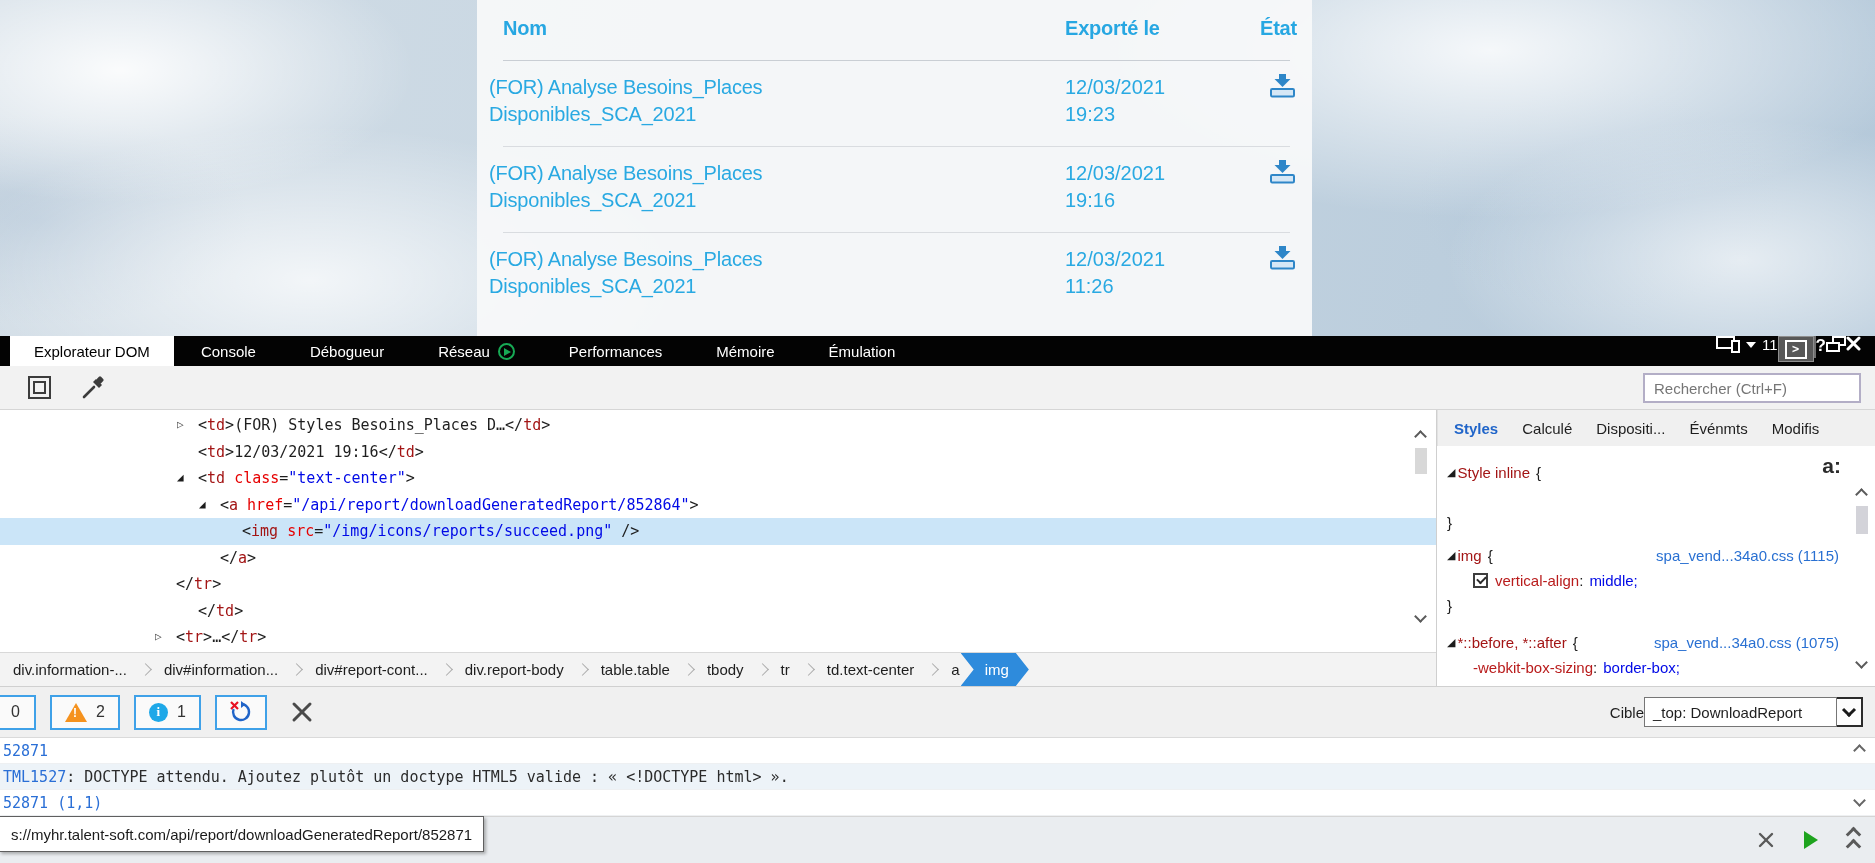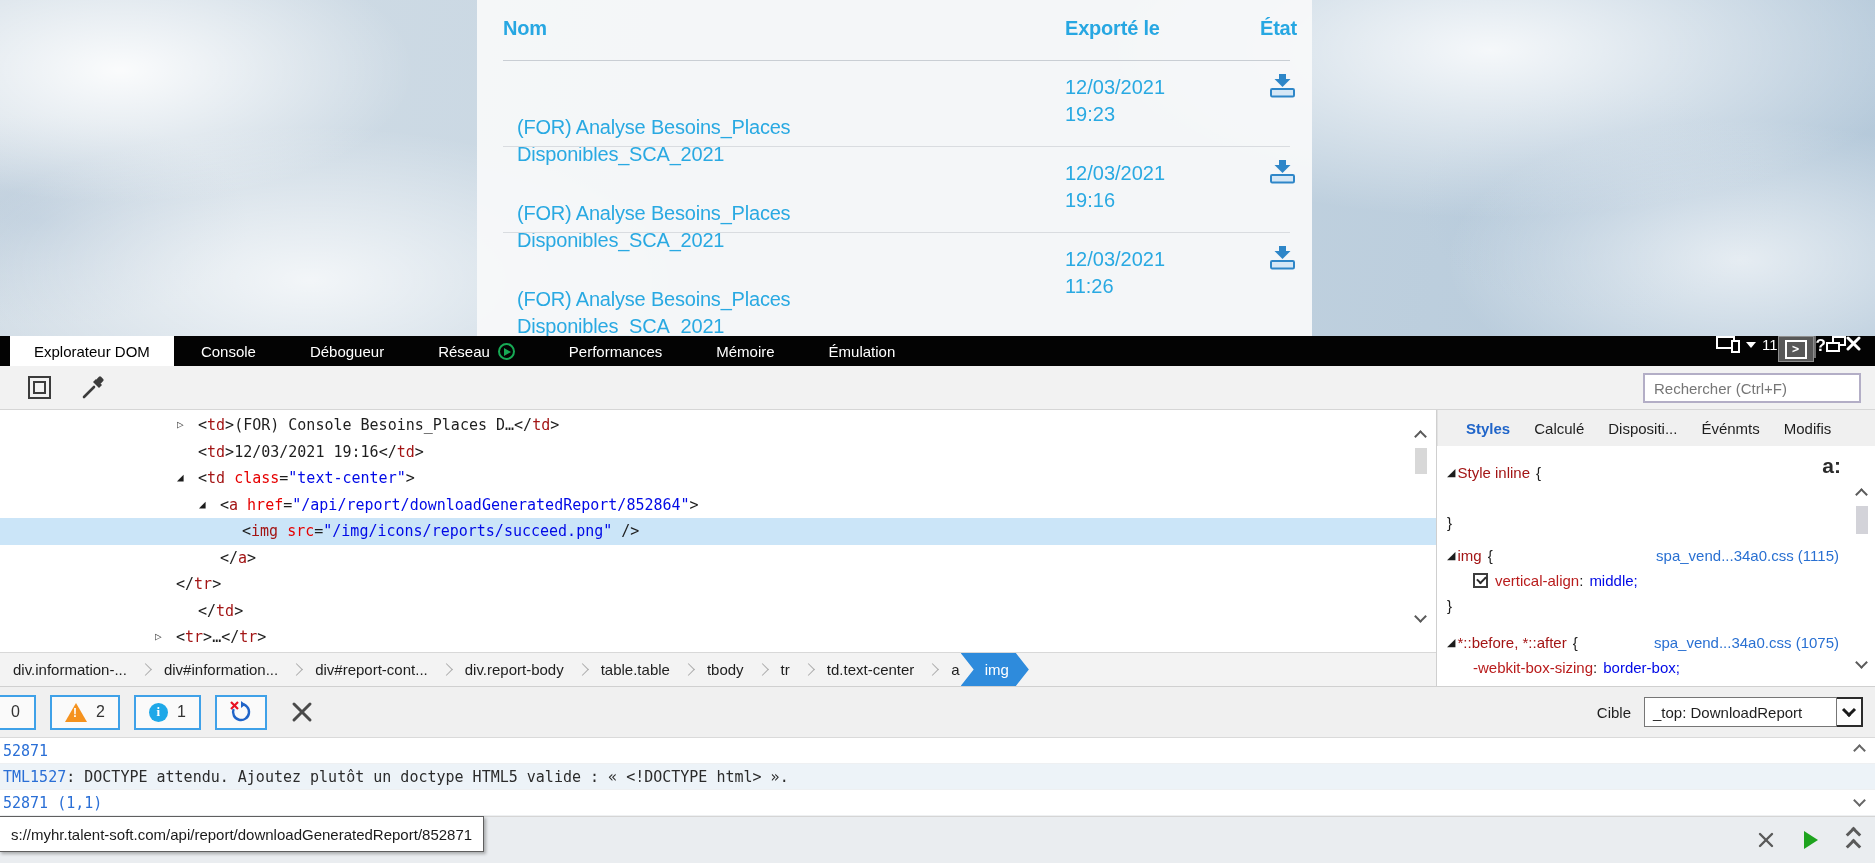--- a/index.html
+++ b/index.html
@@ -19,21 +19,21 @@
   }
   .content-panel { position:absolute; left:477px; top:0; width:835px; height:336px;
     background:rgba(248,249,250,.93); }
   .rt-header { position:absolute; top:0; left:0; right:0; height:60px; }
   .rt-col-name { position:absolute; left:26px;  top:17px; }
   .rt-col-date { position:absolute; left:588px; top:17px; }
   .rt-col-state{ position:absolute; left:783px; top:17px; }
   .rt-head-label { font-size:20px; font-weight:bold; color:#27A7E2; letter-spacing:-0.2px; }
   .rt-sep { position:absolute; left:26px; right:22px; height:1px; background:#c9ced4; }
   .rt-row { position:absolute; left:0; right:0; }
-  .rt-name { position:absolute; left:40px; top:13px; font-size:20px; line-height:27px; color:#29A9E2; letter-spacing:-0.2px;margin-top:40px; }
+  .rt-name { position:absolute; left:12px; top:13px; font-size:20px; line-height:27px; color:#29A9E2; letter-spacing:-0.2px; }
   .rt-date { position:absolute; left:588px; top:13px; font-size:20px; line-height:27px; color:#29A9E2; }
   .rt-state{ position:absolute; left:791px; top:13px; width:28px; text-align:center; }
   .row-line { position:absolute; left:26px; right:22px; bottom:0; height:1px; background:#d9dce0; }
 
   
   .devtools { position:absolute; top:336px; left:0; width:1875px; height:527px; display:flex; flex-direction:column; background:#fff; }
 
   
   .tabbar { height:30px; background:#030303; display:flex; align-items:stretch; padding-left:10px; flex:0 0 auto; }
   .dt-tab { display:flex; align-items:center; gap:8px; padding:0 27px; color:#fff; font-size:15px; white-space:nowrap; cursor:default; }
@@ -89,21 +89,21 @@
   
   .breadcrumb { position:absolute; left:0; right:0; bottom:0; height:34px; background:#f3f3f3; border-top:1px solid #d8d8d8;
     display:flex; align-items:stretch; overflow:hidden; font-size:15px; color:#1e1e1e; }
   .crumb { display:flex; align-items:center; padding:0 13px; white-space:nowrap; }
   .crumb-sep { align-self:center; width:9px; height:9px; border-top:1px solid #ababab; border-right:1px solid #ababab; transform:rotate(45deg); margin:0 1px; flex:0 0 auto; }
   .crumb.active { background:#2E8BDC; color:#fff; padding:0 20px 0 24px; margin-left:-12px;
     clip-path:polygon(0 0, calc(100% - 13px) 0, 100% 50%, calc(100% - 13px) 100%, 0 100%, 13px 50%); }
 
   
   .styles-panel { flex:1; position:relative; background:#fff; }
-  .styles-tabs { height:36px; background:#f0f0f0; display:flex; align-items:center; gap:0; padding-left:16px; border-left:1px solid #e2e2e2; }
+  .styles-tabs { height:36px; background:#f0f0f0; display:flex; align-items:center; gap:0; padding-left:4px; border-left:1px solid #e2e2e2; }
   .st-tab { font-size:15px; color:#1e1e1e; padding:0 12px; white-space:nowrap; }
   .st-tab.active { color:#2065C9; font-weight:bold; }
   .styles-content { position:absolute; top:36px; left:0; right:26px; bottom:0; padding:14px 6px 0 10px; font-size:15px; overflow:hidden; }
   .st-line { display:flex; align-items:center; height:25px; line-height:25px; position:relative; }
   .st-blank { height:25px; }
   .st-arrow { font-size:11px; color:#1c1c1c; margin-right:2px; }
   .st-sel { color:#A31515; }
   .st-brace { color:#1e1e1e; margin-left:6px; }
   .st-link { margin-left:auto; color:#2970D2; padding-right:4px; }
   .st-prop { padding-left:26px; height:25px; line-height:25px; display:flex; align-items:center; }
@@ -122,21 +122,21 @@
 
   
   .console-toolbar { height:52px; background:#f0f0f0; border-top:1px solid #d0d0d0; border-bottom:1px solid #dadada; position:relative; display:flex; align-items:center; flex:0 0 auto; overflow:hidden; }
   .ct-btn { height:35px; border:2px solid #3FA1E8; background:#fafafa; display:flex; align-items:center; justify-content:center; gap:9px; font-size:16px; color:#333; padding:0 13px; margin-right:14px; }
   .ct-btn.cut { margin-left:-30px; width:66px; justify-content:flex-end; padding-right:14px; }
   .warn-tri { width:0; height:0; border-left:11px solid transparent; border-right:11px solid transparent; border-bottom:19px solid #F5921E; position:relative; }
   .warn-tri::after { content:"!"; position:absolute; left:-3px; top:3px; color:#fff; font-size:12px; font-weight:bold; }
   .info-dot { width:19px; height:19px; border-radius:50%; background:#1EA8E8; color:#fff; font-size:13px; font-weight:bold; font-family:"Liberation Serif",serif; display:flex; align-items:center; justify-content:center; }
   .clear-x { margin-left:10px; }
   .clear-x line { stroke:#4a4a4a; stroke-width:3; stroke-linecap:round; }
-  .cible-group { margin-left:auto; display:flex; align-items:center; gap:13px; padding-right:12px; font-size:15px; color:#1e1e1e; }
+  .cible-group { margin-left:auto; display:flex; align-items:center; padding-right:12px; font-size:15px; color:#1e1e1e; }
   .cible-select { display:flex; align-items:stretch; height:30px; }
   .cible-value { border:1px solid #767676; background:#fff; width:193px; padding:0 8px; display:flex; align-items:center; font-size:15px; color:#1e1e1e; }
   .cible-arrow { width:26px; border:2px solid #2b2b2b; border-left:none; background:#fdfdfd; display:flex; align-items:center; justify-content:center; }
   .cible-arrow .chev { border-color:#1a1a1a; border-width:3px; width:10px; height:10px; margin-top:-4px; }
 
   
   .console-messages { height:78px; position:relative; background:#fff; font-family:"DejaVu Sans Mono",monospace; font-size:15px; flex:0 0 auto; }
   .msg-row { height:26px; line-height:26px; padding-left:3px; white-space:pre; border-bottom:1px solid #eef0f2; }
   .msg-row.shaded { background:#edf3f8; }
   .msg-blue { color:#2A6FD6; }
@@ -283,21 +283,21 @@
         <line x1="4" y1="22" x2="14" y2="12" stroke="#3c3c3c" stroke-width="2.6" stroke-linecap="round"></line>
         <path d="M13 7 l6 6 3-3 -6-6 z" fill="#3c3c3c"></path>
         <rect x="17" y="2" width="6" height="6" rx="1.5" transform="rotate(45 20 5)" fill="#3c3c3c"></rect>
       </svg>
       <input class="search-box" type="text" placeholder="Rechercher (Ctrl+F)" style="">
     </div>
 
     <div class="dt-main">
       <div class="dom-panel">
         <div class="dom-tree" id="dom-tree">
-            <div class="dom-line" style="padding-left: 198px;"><span class="dm-arrow closed" style="left: 177px;">▷</span><span class="tk-p">&lt;</span><span class="tk-tag">td</span><span class="tk-p">&gt;</span><span class="tk-tx">(FOR) Console Besoins_Places D…</span><span class="tk-p">&lt;/</span><span class="tk-tag">td</span><span class="tk-p">&gt;</span></div>
+            <div class="dom-line" style="padding-left: 198px;"><span class="dm-arrow closed" style="left: 177px;">▷</span><span class="tk-p">&lt;</span><span class="tk-tag">td</span><span class="tk-p">&gt;</span><span class="tk-tx">(FOR) Styles Besoins_Places D…</span><span class="tk-p">&lt;/</span><span class="tk-tag">td</span><span class="tk-p">&gt;</span></div>
             <div class="dom-line" style="padding-left: 198px;"><span class="tk-p">&lt;</span><span class="tk-tag">td</span><span class="tk-p">&gt;</span><span class="tk-tx">12/03/2021 19:16</span><span class="tk-p">&lt;/</span><span class="tk-tag">td</span><span class="tk-p">&gt;</span></div>
             <div class="dom-line" style="padding-left: 198px;"><span class="dm-arrow open" style="left: 177px;">◢</span><span class="tk-p">&lt;</span><span class="tk-tag">td</span><span class="tk-tx"> </span><span class="tk-attr">class</span><span class="tk-p">=</span><span class="tk-val">"text-center"</span><span class="tk-p">&gt;</span></div>
             <div class="dom-line" style="padding-left: 220px;"><span class="dm-arrow open" style="left: 199px;">◢</span><span class="tk-p">&lt;</span><span class="tk-tag">a</span><span class="tk-tx"> </span><span class="tk-attr">href</span><span class="tk-p">=</span><span class="tk-val">"/api/report/downloadGeneratedReport/852864"</span><span class="tk-p">&gt;</span></div>
             <div class="dom-line hl" style="padding-left: 242px;"><span class="tk-p">&lt;</span><span class="tk-tag">img</span><span class="tk-tx"> </span><span class="tk-attr">src</span><span class="tk-p">=</span><span class="tk-val">"/img/icons/reports/succeed.png"</span><span class="tk-p"> /&gt;</span></div>
             <div class="dom-line" style="padding-left: 220px;"><span class="tk-p">&lt;/</span><span class="tk-tag">a</span><span class="tk-p">&gt;</span></div>
             <div class="dom-line" style="padding-left: 176px;"><span class="tk-p">&lt;/</span><span class="tk-tag">tr</span><span class="tk-p">&gt;</span></div>
             <div class="dom-line" style="padding-left: 198px;"><span class="tk-p">&lt;/</span><span class="tk-tag">td</span><span class="tk-p">&gt;</span></div>
             <div class="dom-line" style="padding-left: 176px;"><span class="dm-arrow closed" style="left: 155px;">▷</span><span class="tk-p">&lt;</span><span class="tk-tag">tr</span><span class="tk-p">&gt;</span><span class="tk-tx">…</span><span class="tk-p">&lt;/</span><span class="tk-tag">tr</span><span class="tk-p">&gt;</span></div>
           </div>
         <div class="dom-scrollbar">

